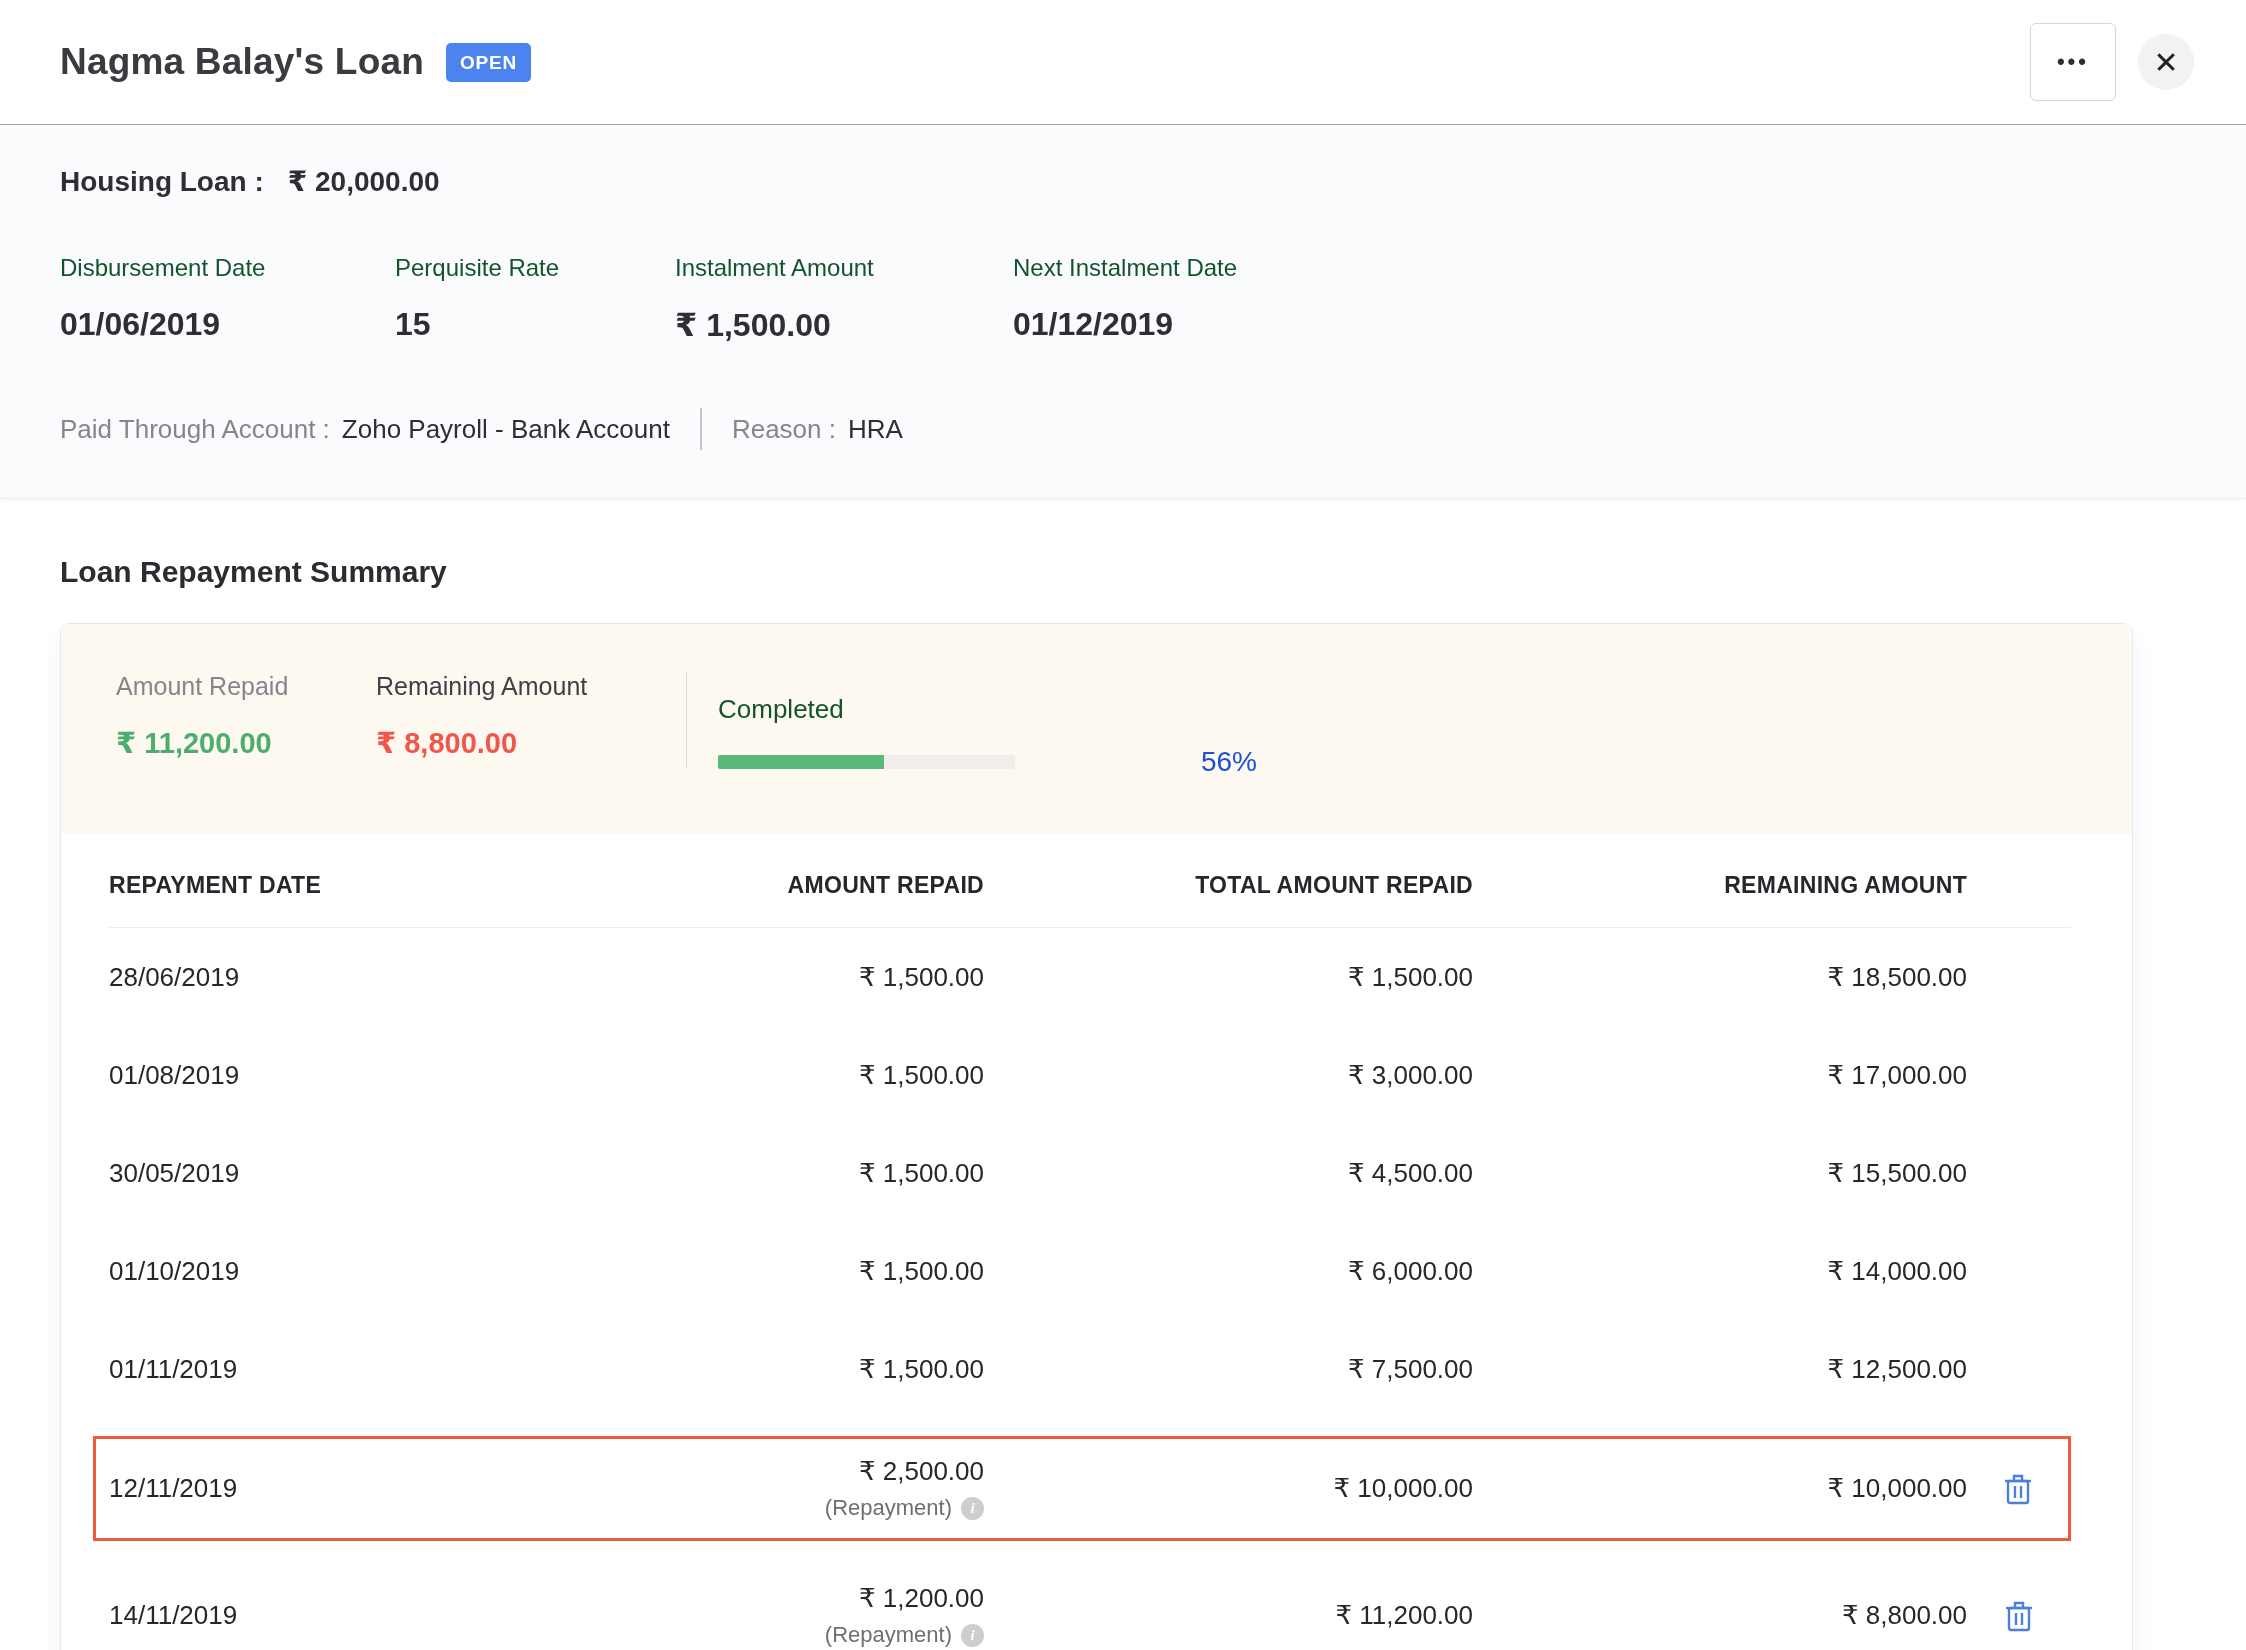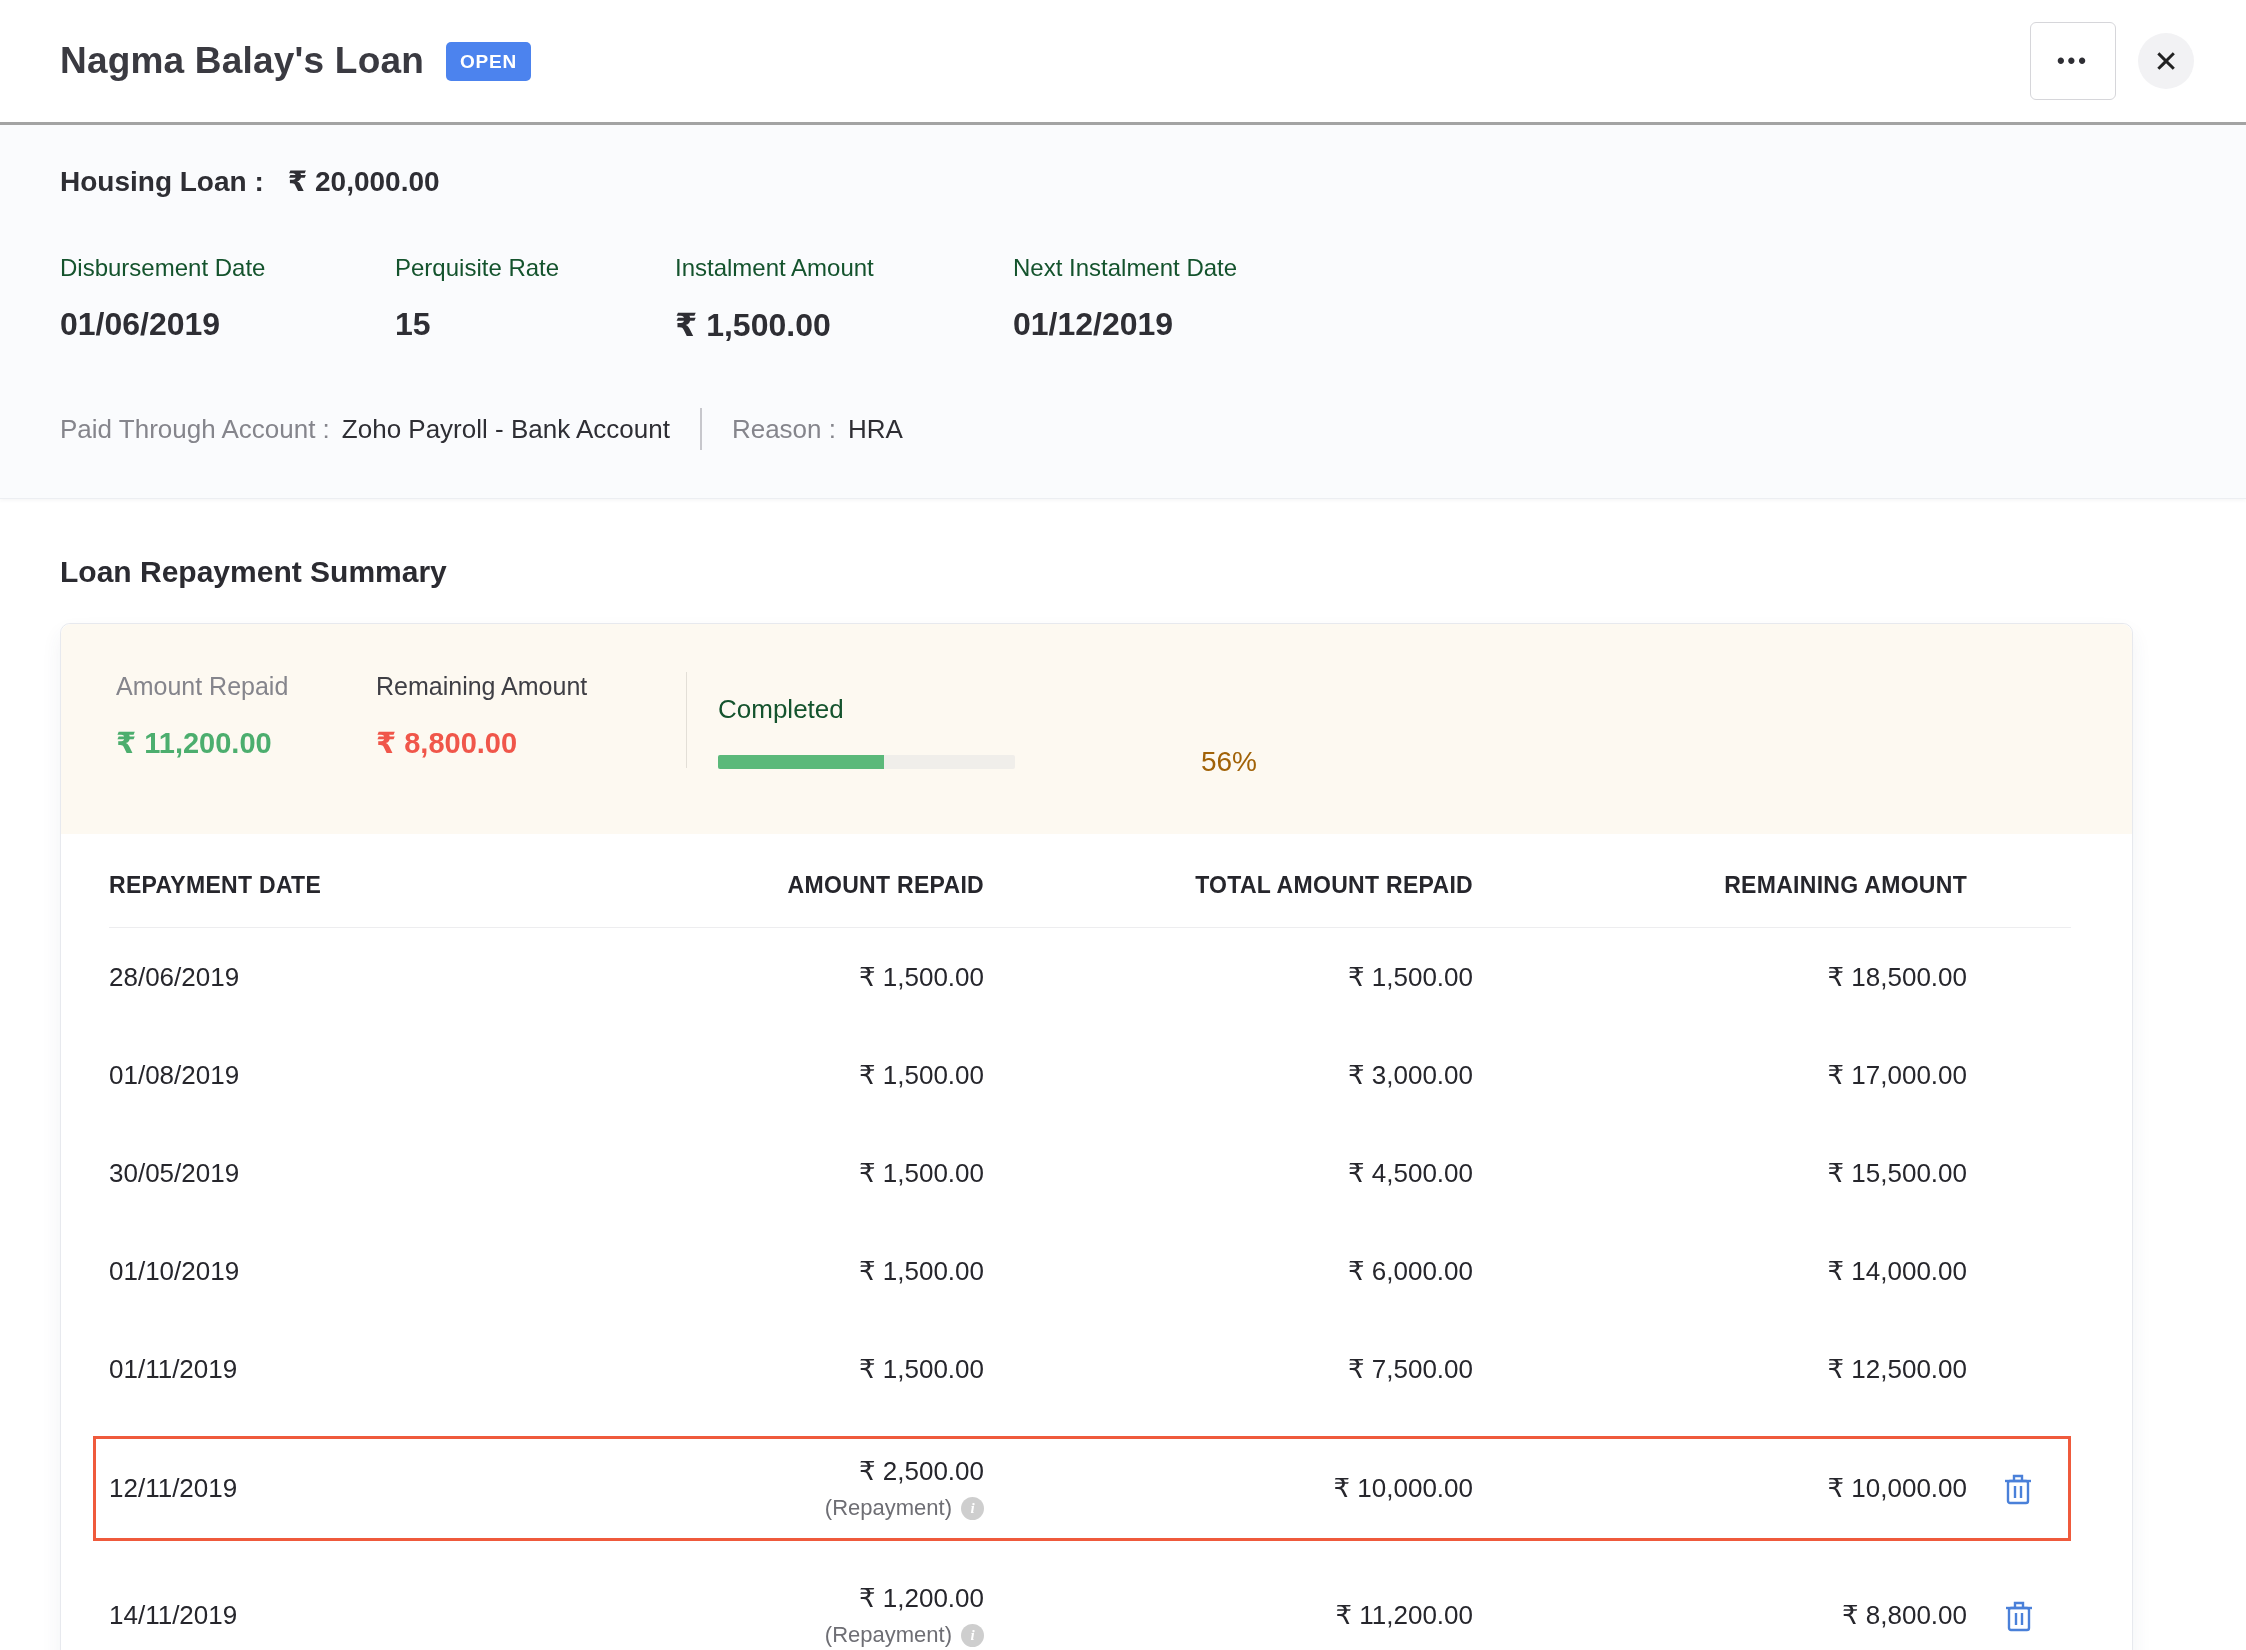--- a/index.html
+++ b/index.html
@@ -6,21 +6,21 @@
   html,body { margin:0; padding:0; }
   body {
     width:2246px; height:1650px; overflow:hidden;
     background:#ffffff; color:#2e2e34;
     font-family:"Liberation Sans","DejaVu Sans",sans-serif;
   }
 
   
   .header {
     height:125px; display:flex; align-items:center;
-    padding:0 52px 0 60px; border-bottom:3px solid #a3a3a3; background:#fff;
+    padding:0 52px 0 60px; border-bottom:1px solid #a3a3a3; background:#fff;
   }
   .title { font-size:37px; font-weight:700; color:#3a3a41; letter-spacing:.2px; }
   .badge {
     margin-left:22px; background:#4c83ee; color:#fff;
     font-size:19px; font-weight:700; letter-spacing:.8px;
     padding:9px 14px 8px; border-radius:5px;
   }
   .header-actions { margin-left:auto; display:flex; align-items:center; }
   .btn {
     height:78px; background:#fff; border:1px solid #d6d6da; border-radius:6px;
@@ -68,21 +68,21 @@
   .stat-label.darker { color:#3f3f45; }
   .stat-value { font-size:29px; font-weight:700; margin-top:25px; }
   .val-green { color:#4cae6e; } .val-red { color:#f0564a; } .val-dark { color:#2e2e34; }
   .summary-right { width:643px; display:flex; }
   .v-sep { width:1px; height:96px; background:#e3dfd7; }
   .completed-block { flex:1; padding:22px 0 0 31px; }
   .completed-label { font-size:26px; color:#14532d; }
   .bar-row { display:flex; align-items:center; margin-top:21px; }
   .bar { width:297px; height:14px; background:#f0eeea; border-radius:2px; overflow:hidden; }
   .bar-fill { height:100%; background:#5bb97a; }
-  .pct { margin-left:auto; margin-right:72px; font-size:28px; color:#a16207; }
+  .pct { margin-left:auto; margin-right:72px; font-size:28px; color:#1d4ed8; }
 
   
   .table-area { padding:0 61px 22px 48px; }
   .thead, .trow {
     display:grid;
     grid-template-columns:430px 445px 489px 494px 1fr;
     align-items:center;
   }
   .thead {
     padding:38px 0 28px; border-bottom:1px solid #ededef;

